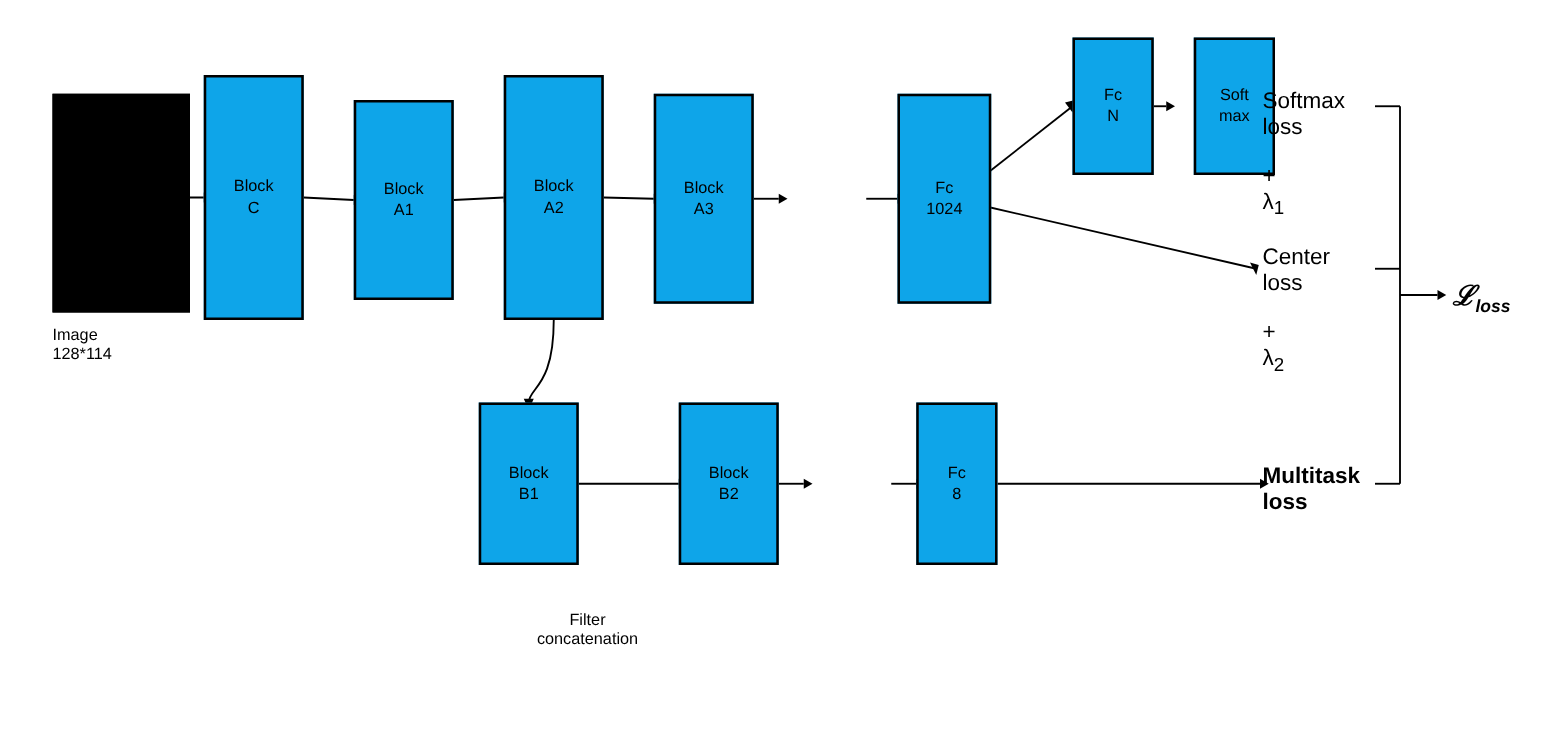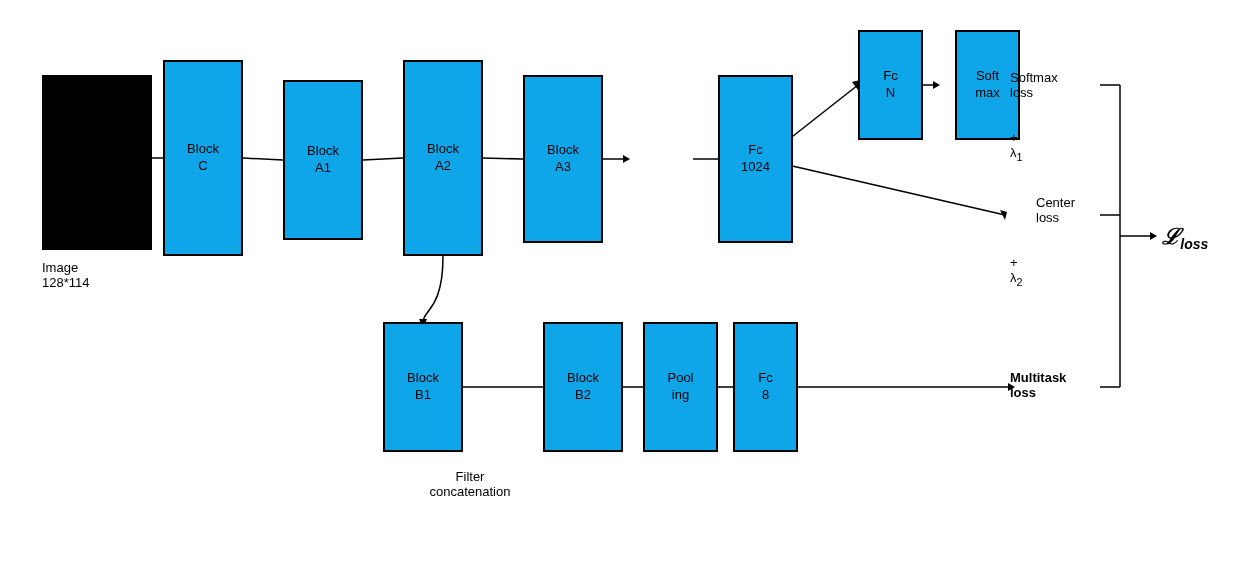--- a/index.html
+++ b/index.html
@@ -34,21 +34,21 @@
       background: #000;
       border: 2px solid #000;
     }
     .label {
       position: absolute;
       text-align: center;
       font-size: 13px;
     }
     .loss-label {
       position: absolute;
-      font-size: 13px;
+      font-size: 18px;
     }
     .big-loss {
       position: absolute;
       font-size: 20px;
       font-style: italic;
       font-weight: bold;
     }
     svg.arrows {
       position: absolute;
       top: 0;
@@ -156,41 +156,38 @@
   </div>
 
   <div class="block" style="left:383px; top:322px; width:80px; height:130px;">
     Block<br>B1
   </div>
 
   <div class="block" style="left:543px; top:322px; width:80px; height:130px;">
     Block<br>B2
   </div>
 
-  <div class="block" style="left:643px; top:322px; width:75px; height:130px;">
-    Pool<br>ing
-  </div>
 
   <div class="block" style="left:733px; top:322px; width:65px; height:130px;">
     Fc<br>8
   </div>
 
-  <div class="label" style="left:390px; top:469px; width:160px; ">
+  <div class="label" style="left:390px; top:488px; width:160px; ">
     Filter<br>concatenation
   </div>
 
   <div class="loss-label" style="left:1010px; top:70px;">
     Softmax<br>loss
   </div>
 
   <div class="loss-label" style="left:1010px; top:130px;">
     +<br>λ<sub>1</sub>
   </div>
 
-  <div class="loss-label" style="left:1010px; top:195px;margin-left:26px;">
+  <div class="loss-label" style="left:1010px; top:195px;">
     Center<br>loss
   </div>
 
   <div class="loss-label" style="left:1010px; top:255px;">
     +<br>λ<sub>2</sub>
   </div>
 
   <div class="loss-label" style="left:1010px; top:370px;font-weight:bold;">
     Multitask<br>loss
   </div>

